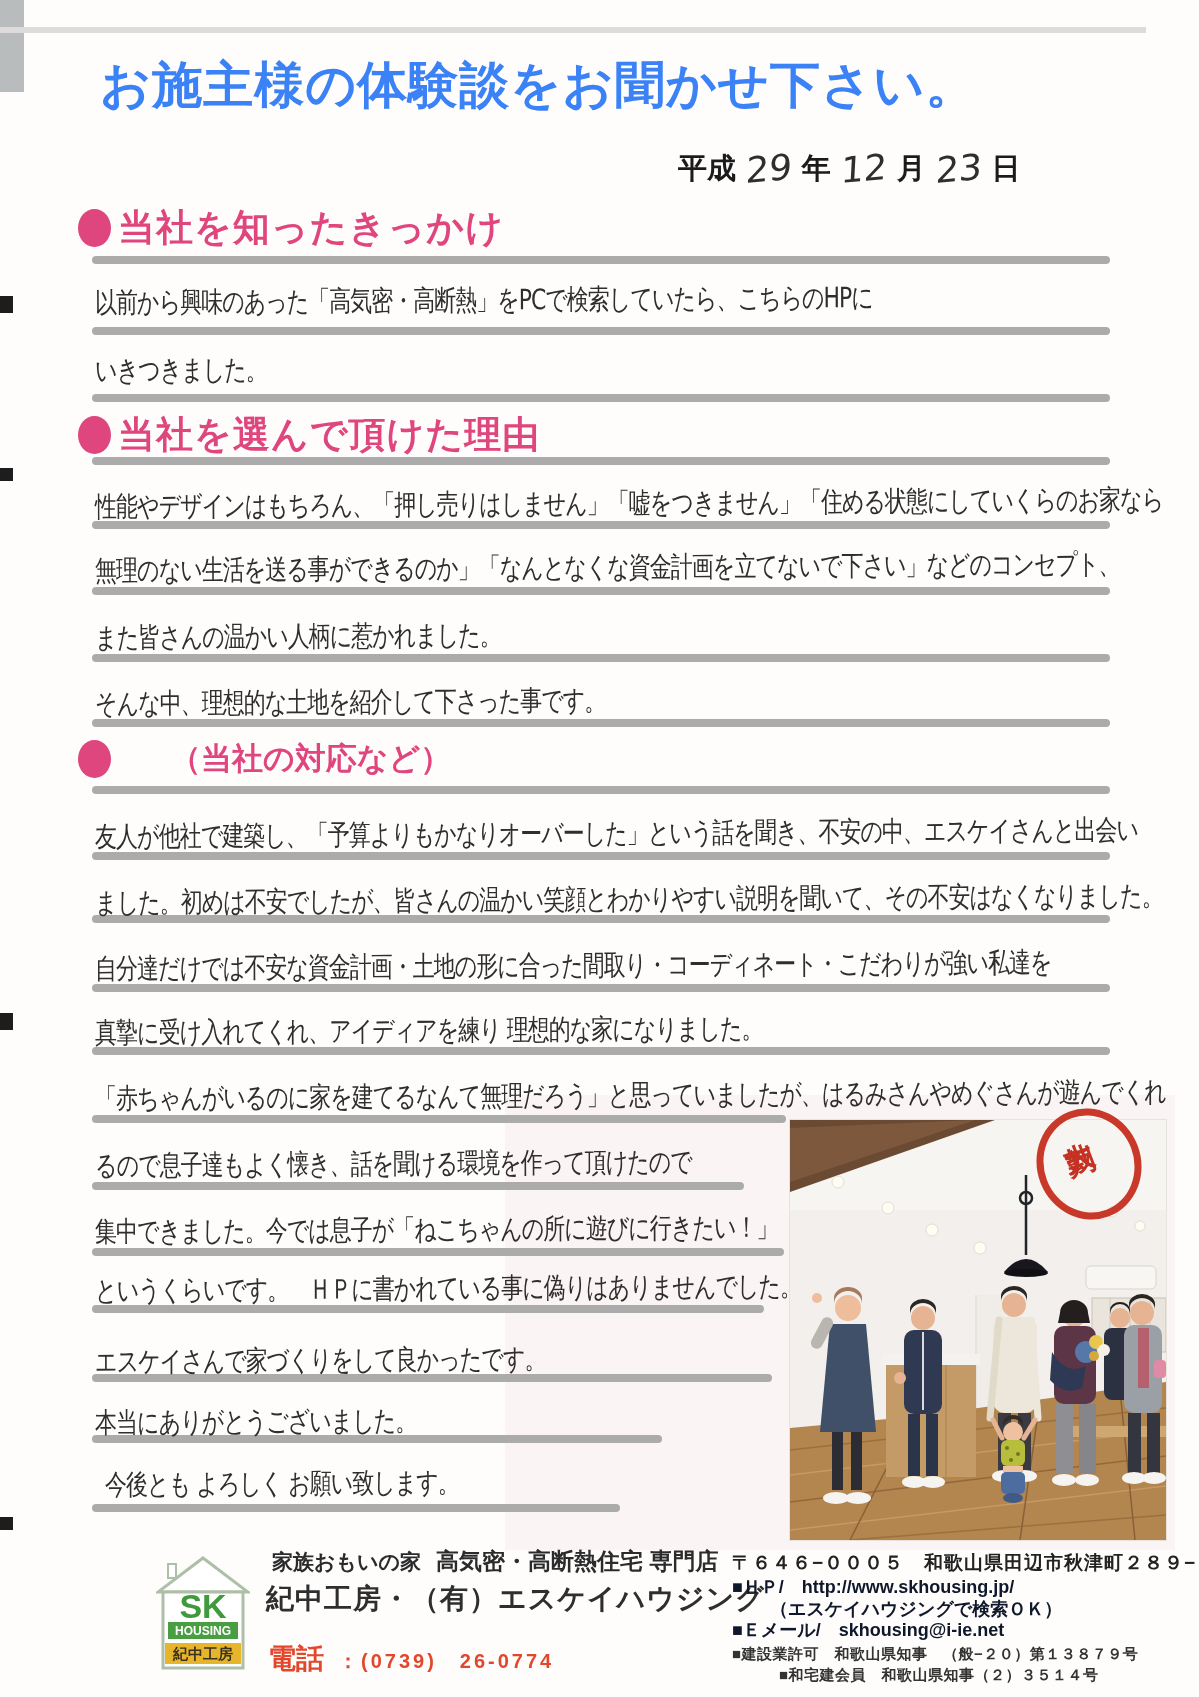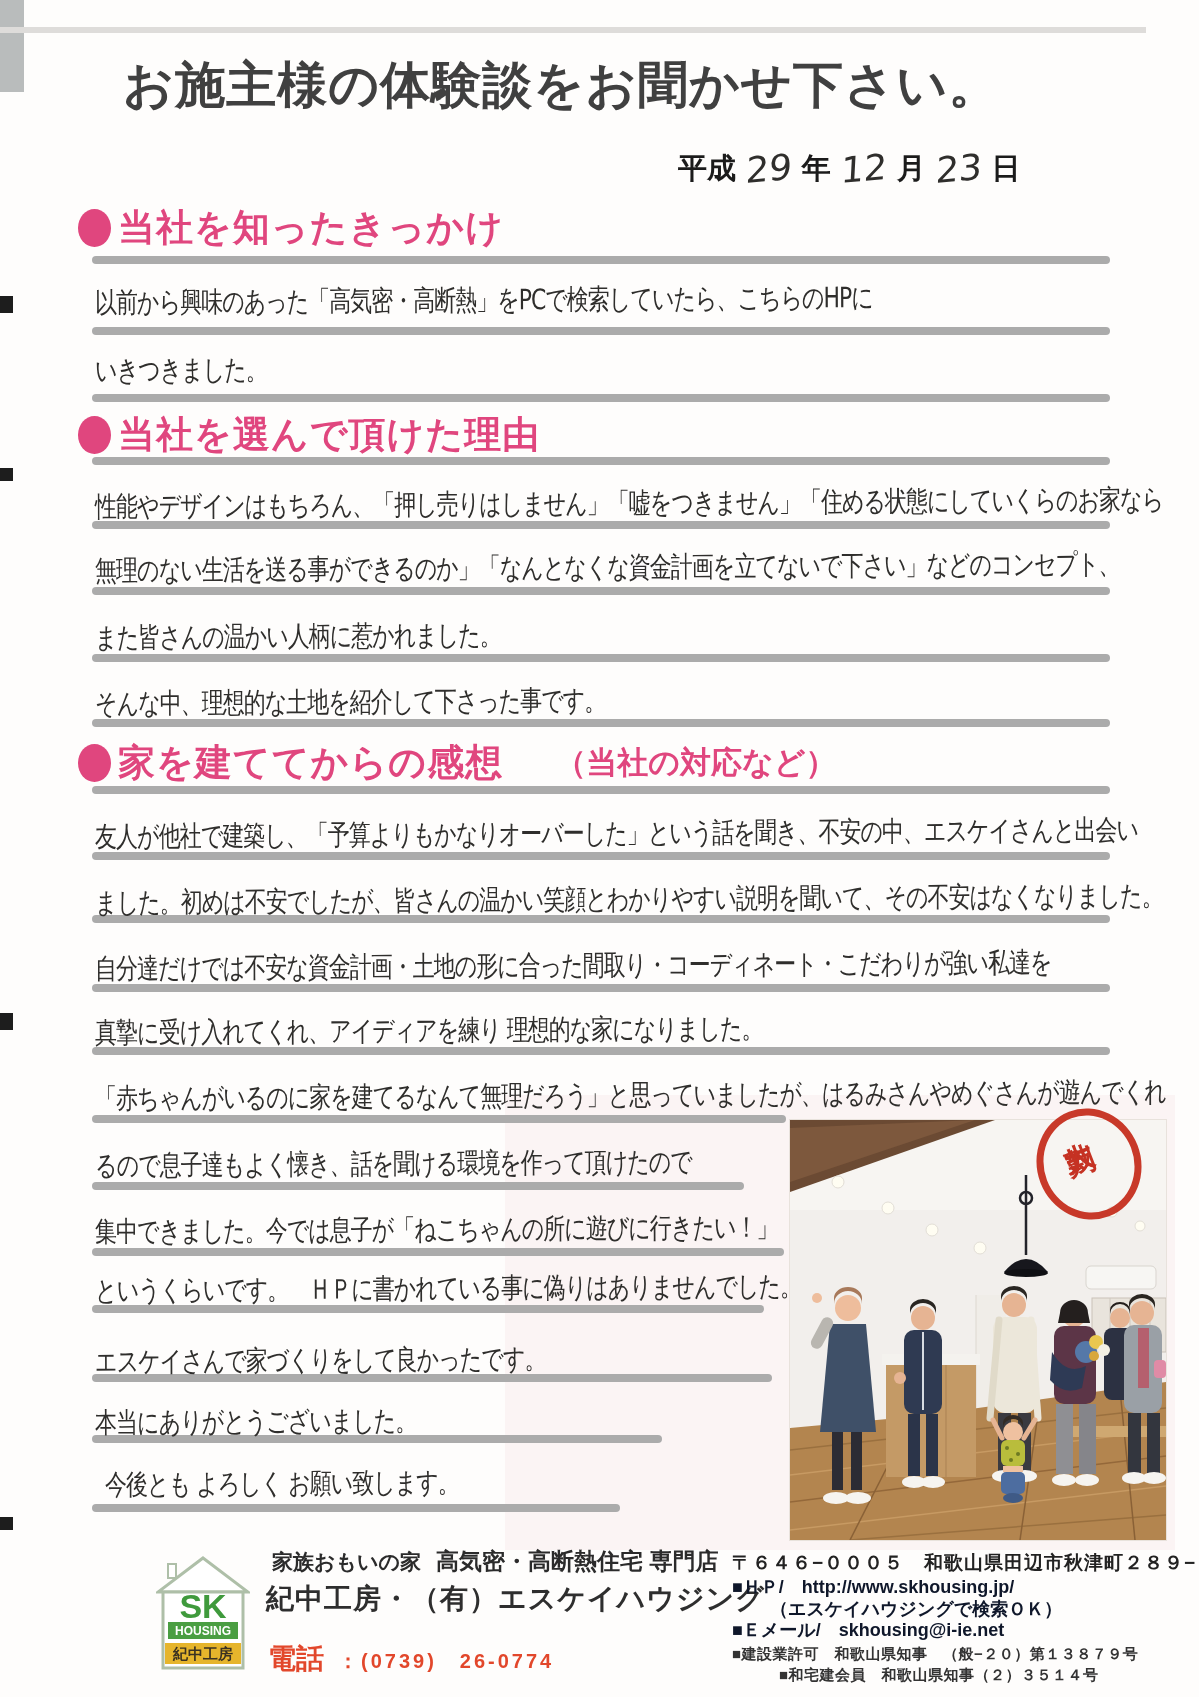--- a/index.html
+++ b/index.html
@@ -5,21 +5,21 @@
   html,body{margin:0;padding:0;background:#888;}
   #page{position:relative;width:1199px;height:1697px;background:#fefdfc;overflow:hidden;
         font-family:"Liberation Sans","DejaVu Sans",sans-serif;}
   .abs{position:absolute;}
   
   .scan-strip{left:0;top:27px;width:1146px;height:6px;background:#dedcda;z-index:4;}
   .scan-corner{left:0;top:0;width:24px;height:92px;background:#b9bcbc;z-index:4;}
   .edge-mark{left:0;width:13px;height:17px;background:#1d1d1d;z-index:4;}
   .tint{left:505px;top:1095px;width:670px;height:455px;background:rgba(246,228,231,0.38);z-index:0;}
   
-  .title{left:123px;top:52px;font-size:50px;font-weight:900;color:#404040;letter-spacing:1px;z-index:2;white-space:nowrap;}
+  .title{left:100px;top:52px;font-size:50px;font-weight:900;color:#3b82f6;letter-spacing:1px;z-index:2;white-space:nowrap;}
   
   .date-row{left:678px;top:148px;display:flex;align-items:flex-end;gap:10px;z-index:2;}
   .date-print{font-size:29px;font-weight:bold;color:#1b1b1b;}
   .date-hand{font-size:36px;color:#2f2e2c;transform:skewX(-8deg) rotate(-5deg);font-family:"DejaVu Sans",sans-serif;}
   
   .sec-head{display:flex;align-items:center;color:#e0467e;font-weight:900;z-index:2;white-space:nowrap;}
   .sec-bullet{display:inline-block;width:33px;height:38px;background:#e0467e;border-radius:50%;margin-right:7px;flex:0 0 auto;}
   .sec-label{font-size:37px;letter-spacing:1px;}
   .sec-suffix{font-size:31px;margin-left:52px;font-weight:900;}
   
@@ -89,21 +89,20 @@
   <div class="abs rule" style="top:521px;width:1018px;"></div>
   <div class="abs hw" style="top:552px;">無理のない生活を送る事ができるのか」「なんとなくな資金計画を立てないで下さい」などのコンセプト、</div>
   <div class="abs rule" style="top:587px;width:1018px;"></div>
   <div class="abs hw" style="top:619px;">また皆さんの温かい人柄に惹かれました。</div>
   <div class="abs rule" style="top:654px;width:1018px;"></div>
   <div class="abs hw" style="top:685px;">そんな中、理想的な土地を紹介して下さった事です。</div>
   <div class="abs rule" style="top:719px;width:1018px;"></div>
 
   <div class="abs sec-head" style="left:78px;top:738px;">
     <span class="sec-bullet"></span>
-    <span class="sec-label">家を建ててからの感想</span>
     <span class="sec-suffix">（当社の対応など）</span>
   </div>
   <div class="abs rule" style="top:786px;width:1018px;"></div>
   <div class="abs hw" style="top:818px;">友人が他社で建築し、「予算よりもかなりオーバーした」という話を聞き、不安の中、エスケイさんと出会い</div>
   <div class="abs rule" style="top:852px;width:1018px;"></div>
   <div class="abs hw" style="top:884px;">ました。初めは不安でしたが、皆さんの温かい笑顔とわかりやすい説明を聞いて、その不安はなくなりました。</div>
   <div class="abs rule" style="top:915px;width:1018px;"></div>
   <div class="abs hw" style="top:950px;">自分達だけでは不安な資金計画・土地の形に合った間取り・コーディネート・こだわりが強い私達を</div>
   <div class="abs rule" style="top:984px;width:1018px;"></div>
   <div class="abs hw" style="top:1014px;">真摯に受け入れてくれ、アイディアを練り 理想的な家になりました。</div>

